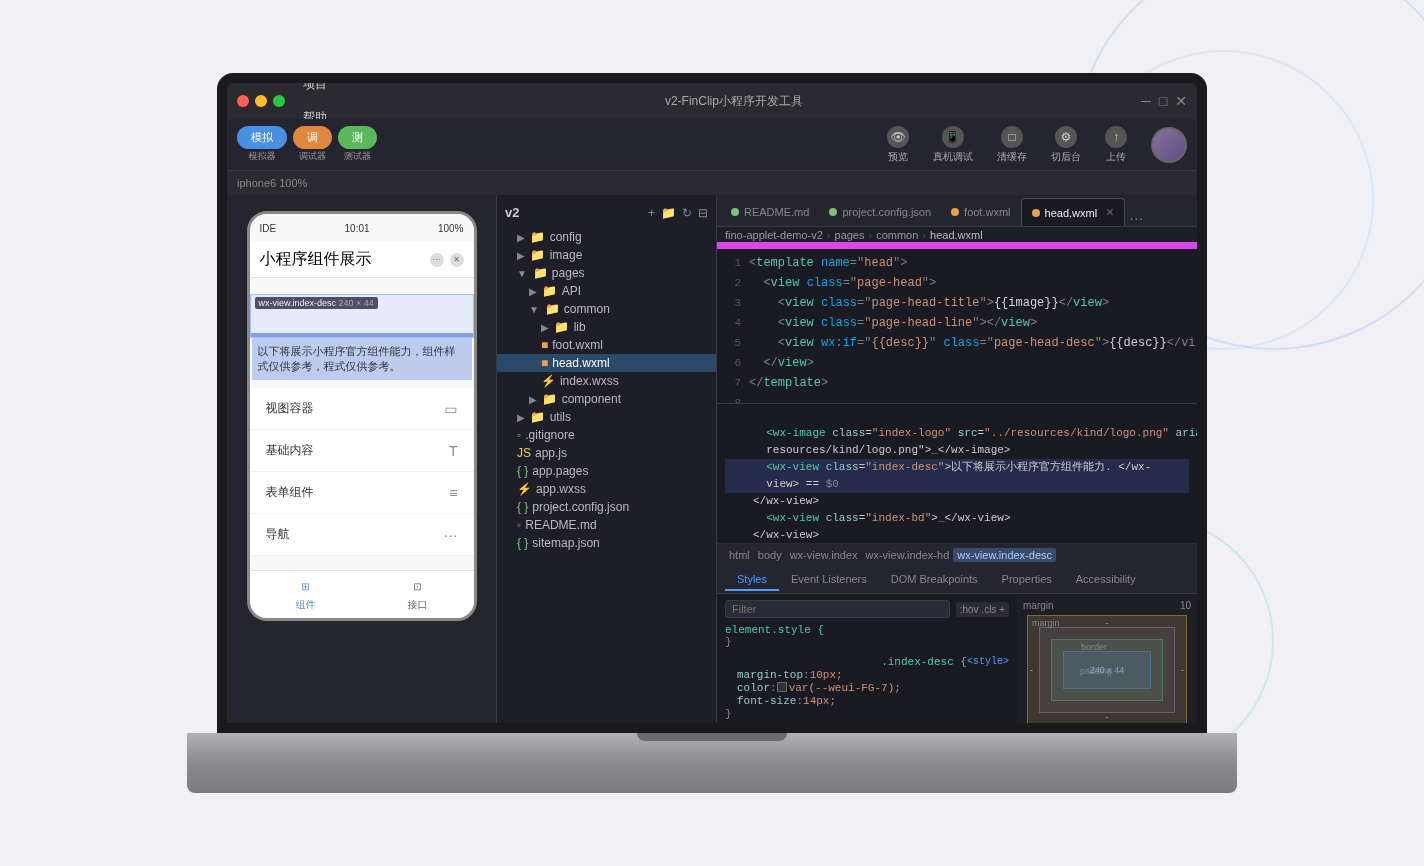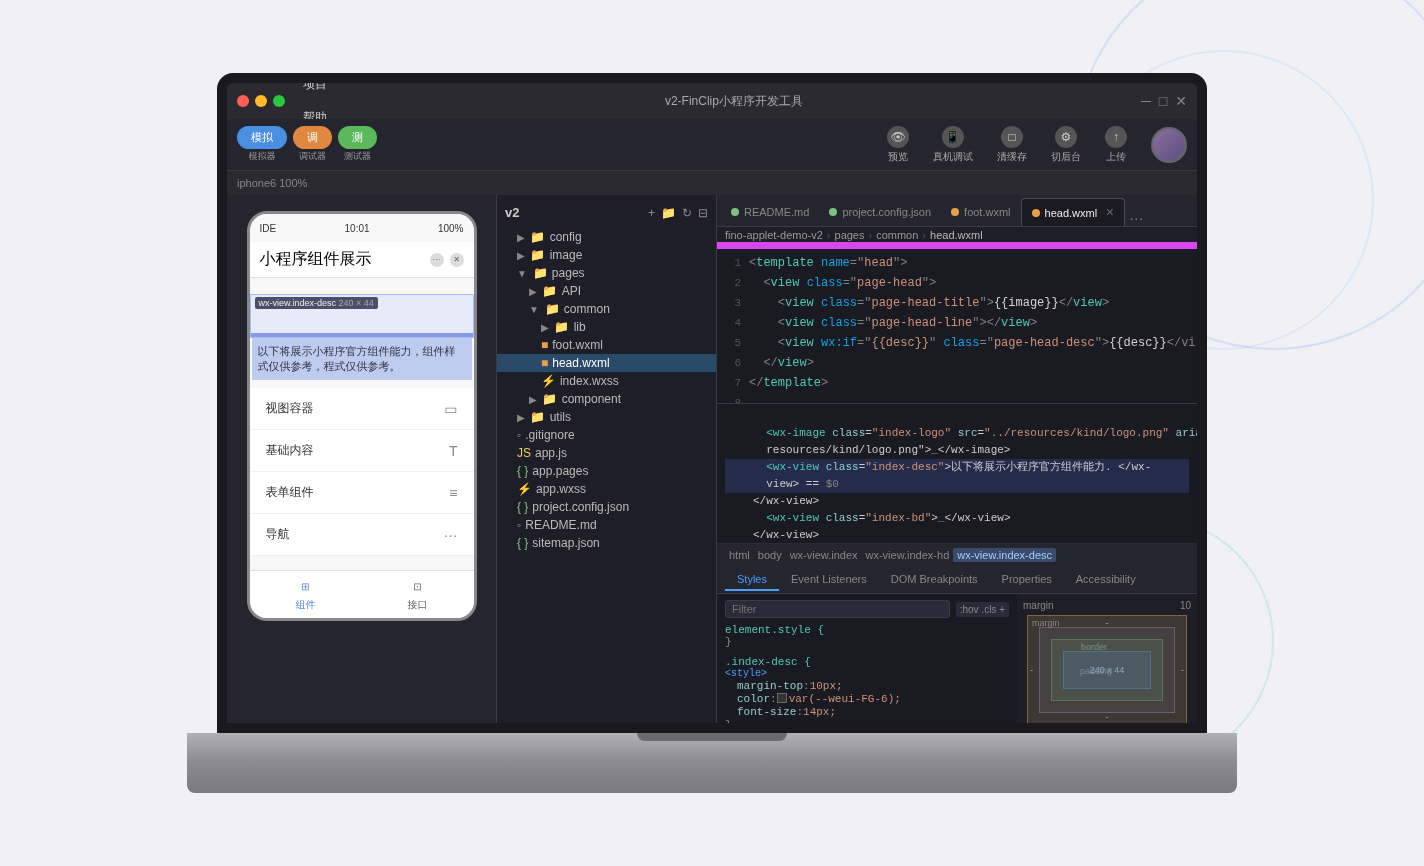--- a/index.html
+++ b/index.html
@@ -1097,34 +1097,34 @@
                   <input class="filter-input" type="text" placeholder="Filter" style="">
                   <span class="filter-pseudo">:hov .cls +</span>
                 </div>
 
                 <div class="css-block">
                   <div><span class="css-selector">element.style {</span></div>
                   <div><span class="css-brace">}</span></div>
                 </div>
 
                 <div class="css-block">
-                  <div style="display:flex; justify-content:flex-end;flex-direction:column;">
+                  <div style="display:flex; justify-content:flex-end;">
                     <span class="css-selector">.index-desc {</span>
                     <span class="css-source">&lt;style&gt;</span>
                   </div>
                   <div class="css-line">
                     <span class="css-prop">margin-top</span>
                     <span class="css-colon">: </span>
                     <span class="css-val">10px;</span>
                   </div>
                   <div class="css-line">
                     <span class="css-prop">color</span>
                     <span class="css-colon">: </span>
                     <span class="color-swatch"></span>
-                    <span class="css-val">var(--weui-FG-6);</span>
+                    <span class="css-val">var(--weui-FG-7);</span>
                   </div>
                   <div class="css-line">
                     <span class="css-prop">font-size</span>
                     <span class="css-colon">: </span>
                     <span class="css-val">14px;</span>
                   </div>
                   <div><span class="css-brace">}</span></div>
                 </div>
 
               </div>

